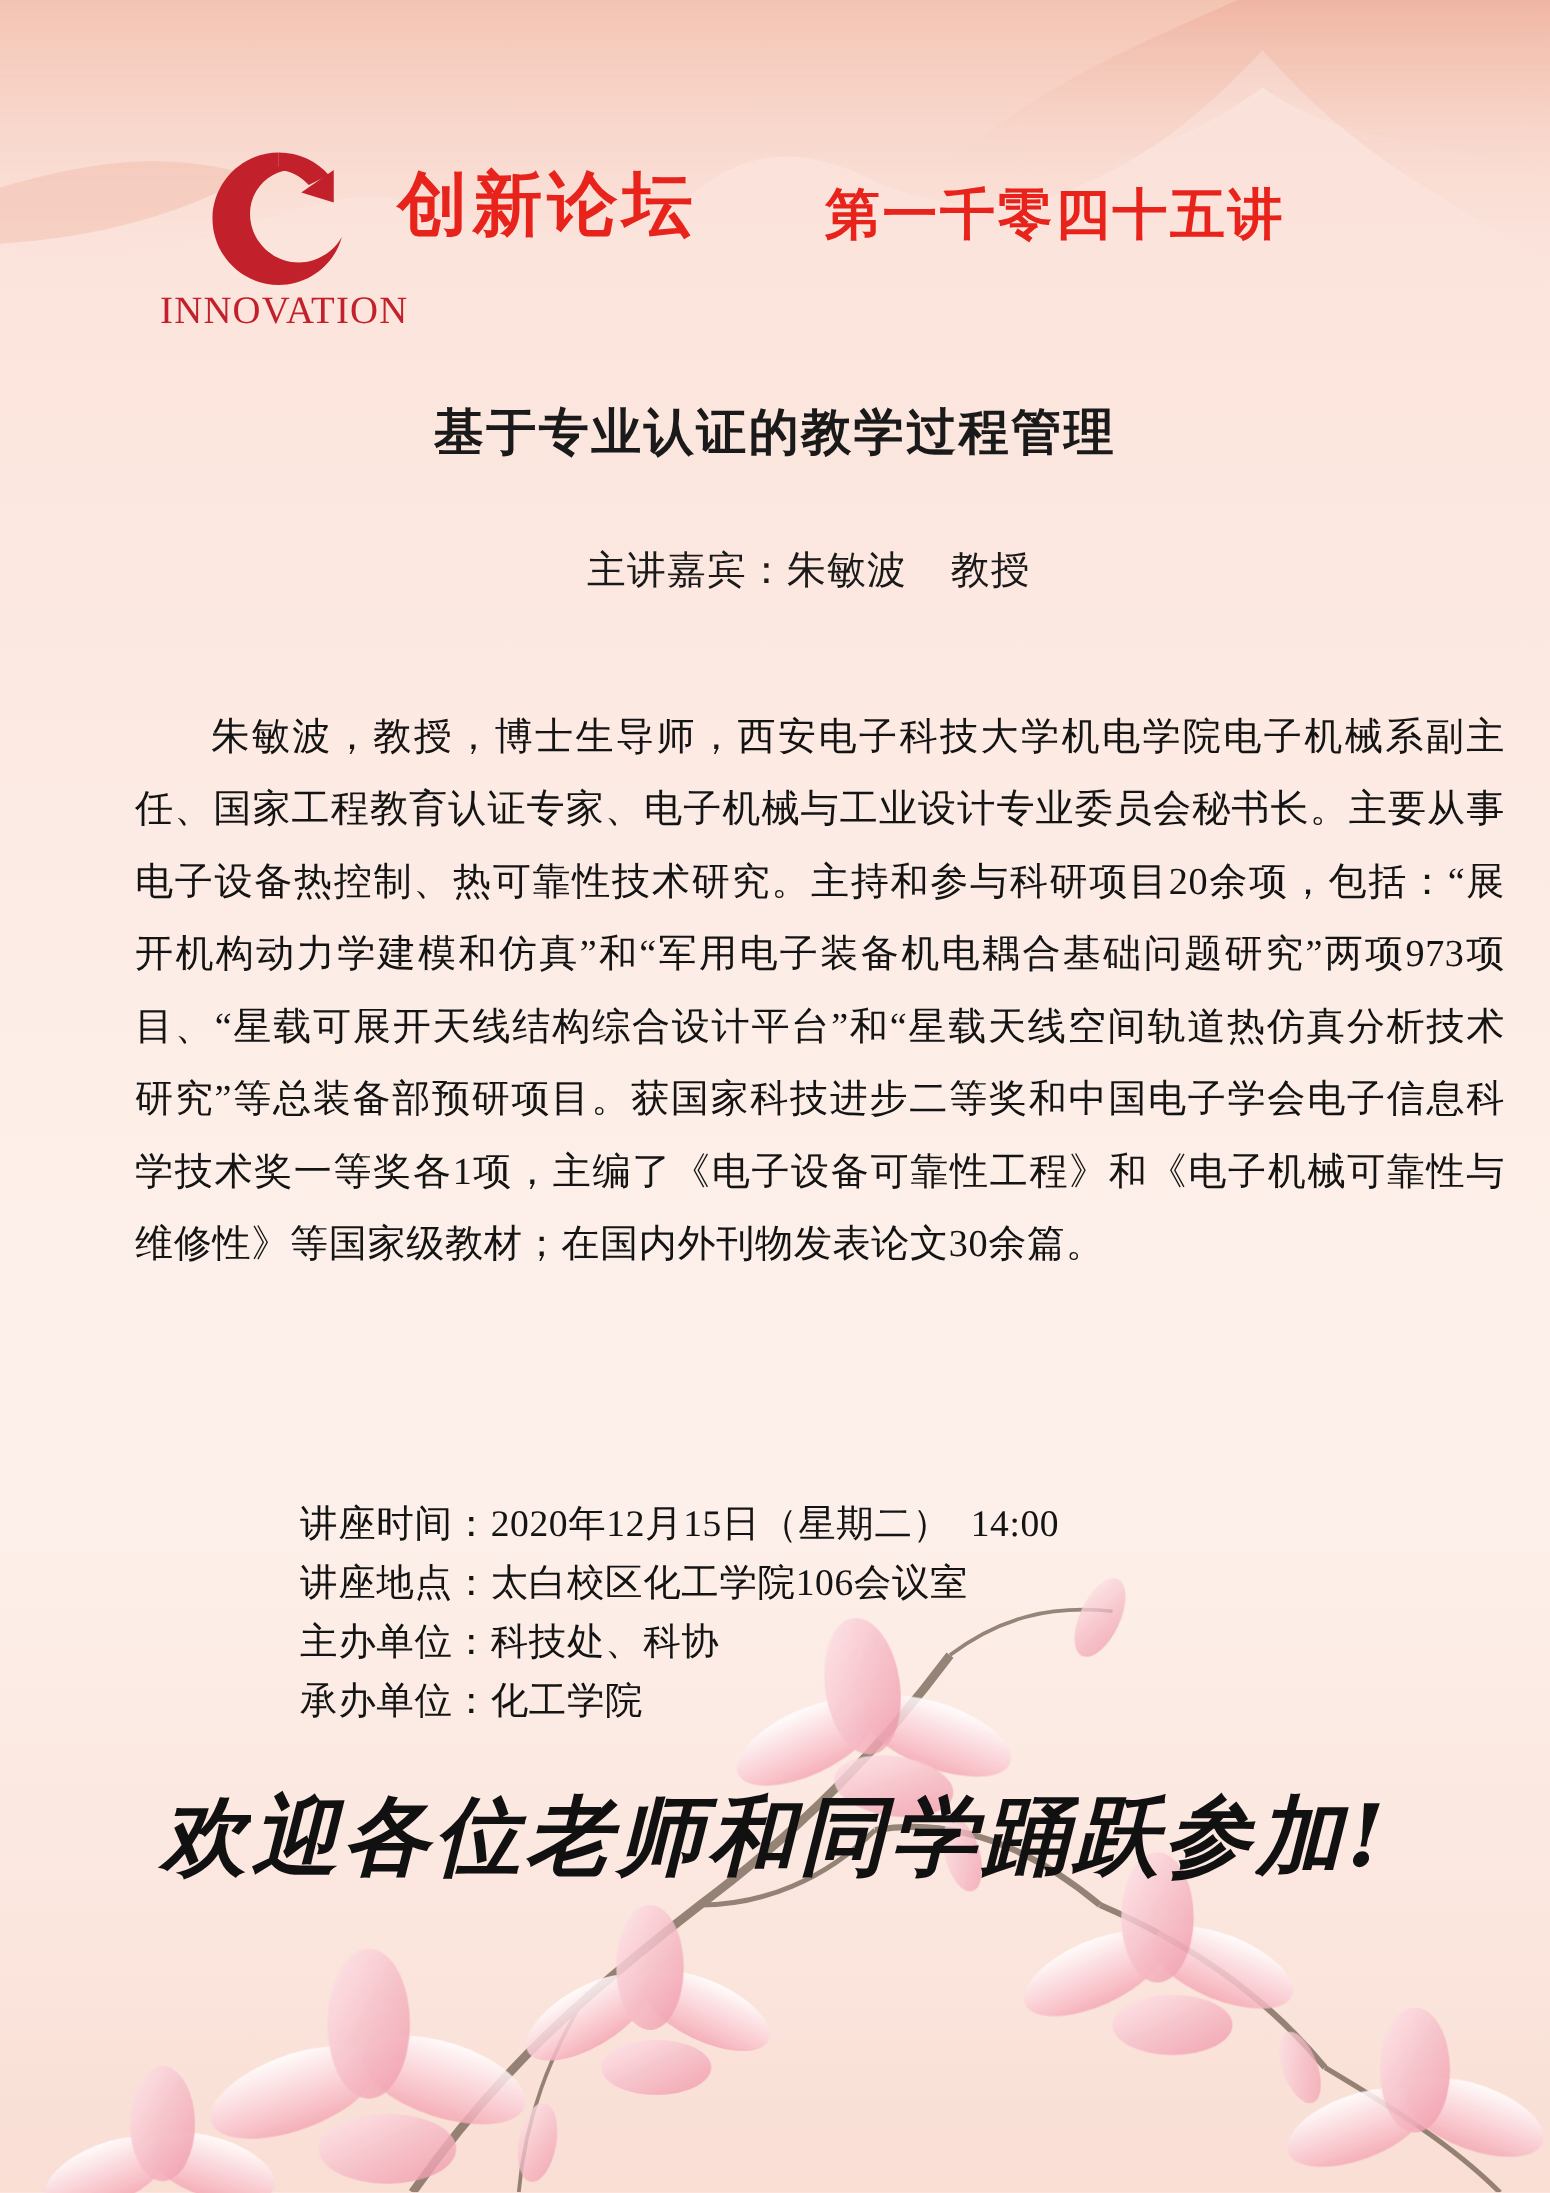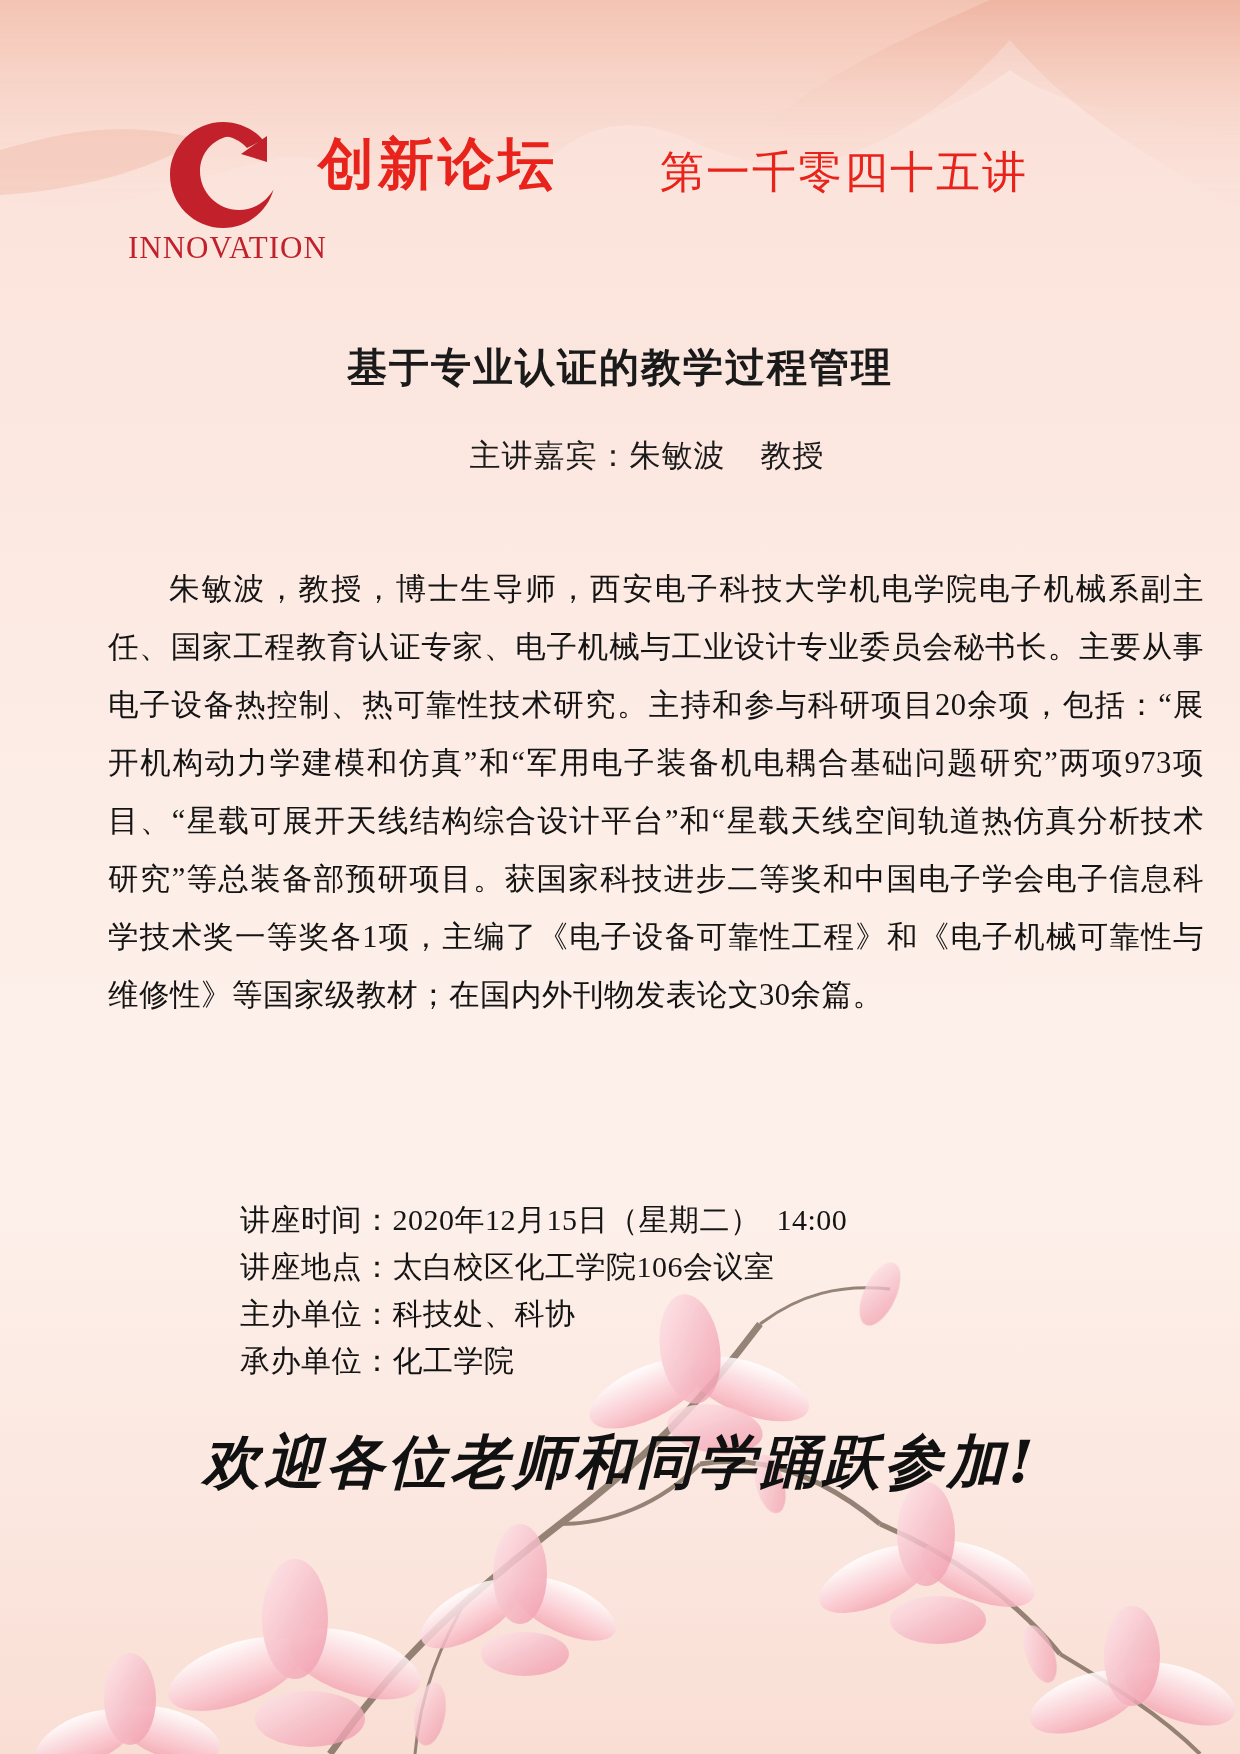--- a/index.html
+++ b/index.html
@@ -95,30 +95,30 @@
     color: #e8231b;
     letter-spacing: 4px;
     line-height: 1;
   }
   .title-sub {
     position: absolute;
     left: 660px;
     top: 44px;
     font-family: "DejaVu Sans", "Liberation Sans", sans-serif;
     font-size: 44px;
-    font-weight: normal;
+    font-weight: bold;
     color: #e8231b;
     letter-spacing: 2px;
     line-height: 1;
   }
 
   
   .lecture-title {
     position: absolute;
-    top: 340px;
+    top: 318px;
     left: 0;
     width: 1240px;
     text-align: center;
     font-family: "DejaVu Sans", "Liberation Sans", sans-serif;
     font-size: 40px;
     font-weight: bold;
     color: #1a1a1a;
     letter-spacing: 2px;
   }
 
@@ -168,21 +168,21 @@
   .details div { white-space: pre; }
 
   
   .welcome {
     position: absolute;
     top: 1424px;
     left: 0;
     width: 1240px;
     text-align: center;
     font-family: "DejaVu Serif", "Liberation Serif", serif;
-    font-size: 58px;
+    font-size: 69px;
     font-weight: bold;
     font-style: italic;
     color: #111;
     letter-spacing: 4px;
   }
 </style>
 </head>
 <body>
 
 <div class="poster">

